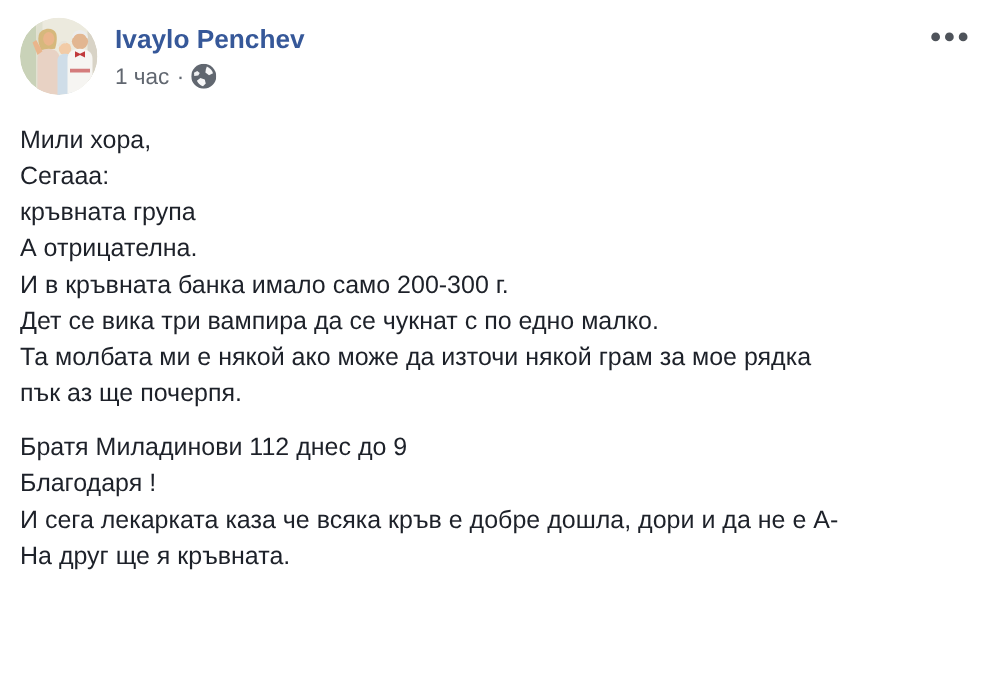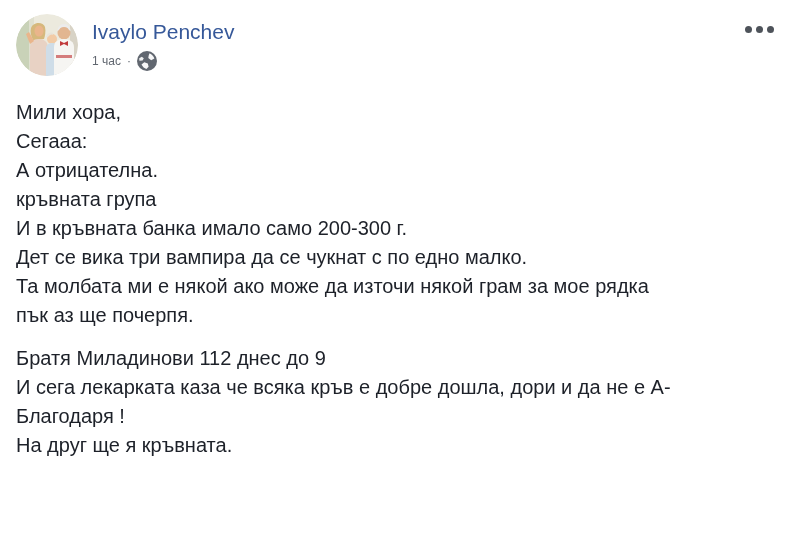--- a/index.html
+++ b/index.html
@@ -40,31 +40,31 @@
   .avatar svg { display: block; }
   .header-info {
     position: absolute;
     left: 92px;
     top: 20px;
   }
   .author {
     display: inline-block;
     color: var(--author-link);
     font-size: 21px;
-    font-weight: normal;
+    font-weight: bold;
     text-decoration: none;
     line-height: 24px;
     cursor: pointer;
   }
   .meta {
     margin-top: 7px;
     display: flex;
     align-items: center;
     color: var(--meta-text);
-    font-size: 12px;
+    font-size: 18px;
     line-height: 20px;
   }
   .meta .timestamp { cursor: pointer; }
   .meta .sep { margin: 0 6px; }
   .globe { display: inline-flex; align-items: center; }
   .menu {
     position: absolute;
     top: 22px;
     right: 14px;
     display: flex;
@@ -143,28 +143,28 @@
       <span class="dot"></span>
       <span class="dot"></span>
     </div>
 
   </div>
 
   <div class="post-body">
       <div class="paragraph">
         <div class="post-line">Мили хора,</div>
         <div class="post-line">Сегааа:</div>
+        <div class="post-line">кръвната група</div>
         <div class="post-line">А отрицателна.</div>
-        <div class="post-line">кръвната група</div>
         <div class="post-line">И в кръвната банка имало само 200-300 г.</div>
         <div class="post-line">Дет се вика три вампира да се чукнат с по едно малко.</div>
         <div class="post-line">Та молбата ми е някой ако може да източи някой грам за мое рядка</div>
         <div class="post-line">пък аз ще почерпя.</div>
       </div>
       <div class="paragraph">
         <div class="post-line">Братя Миладинови 112 днес до 9</div>
+        <div class="post-line">Благодаря !</div>
         <div class="post-line">И сега лекарката каза че всяка кръв е добре дошла, дори и да не е А-</div>
-        <div class="post-line">Благодаря !</div>
         <div class="post-line">На друг ще я кръвната.</div>
       </div>
     </div>
 
 </div>
 
 </body></html>

